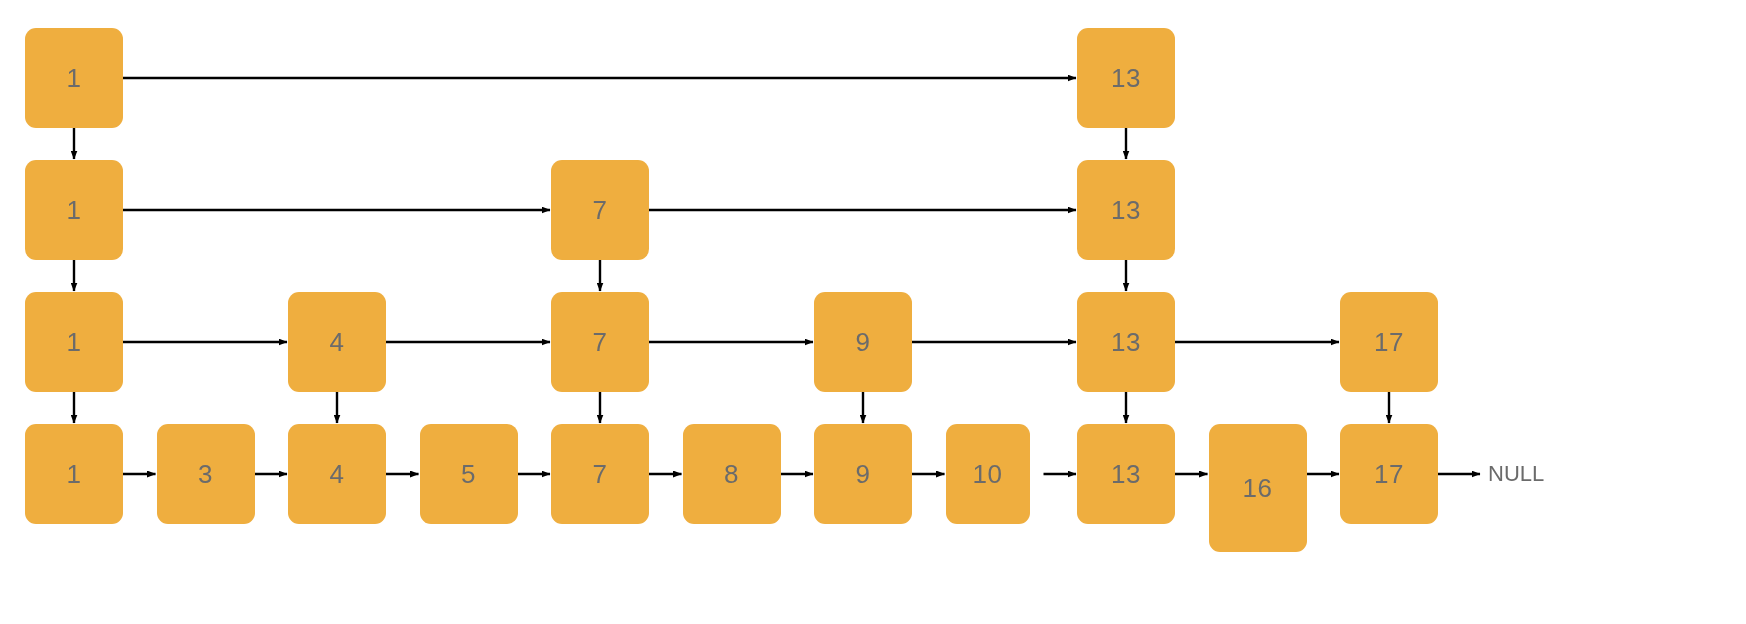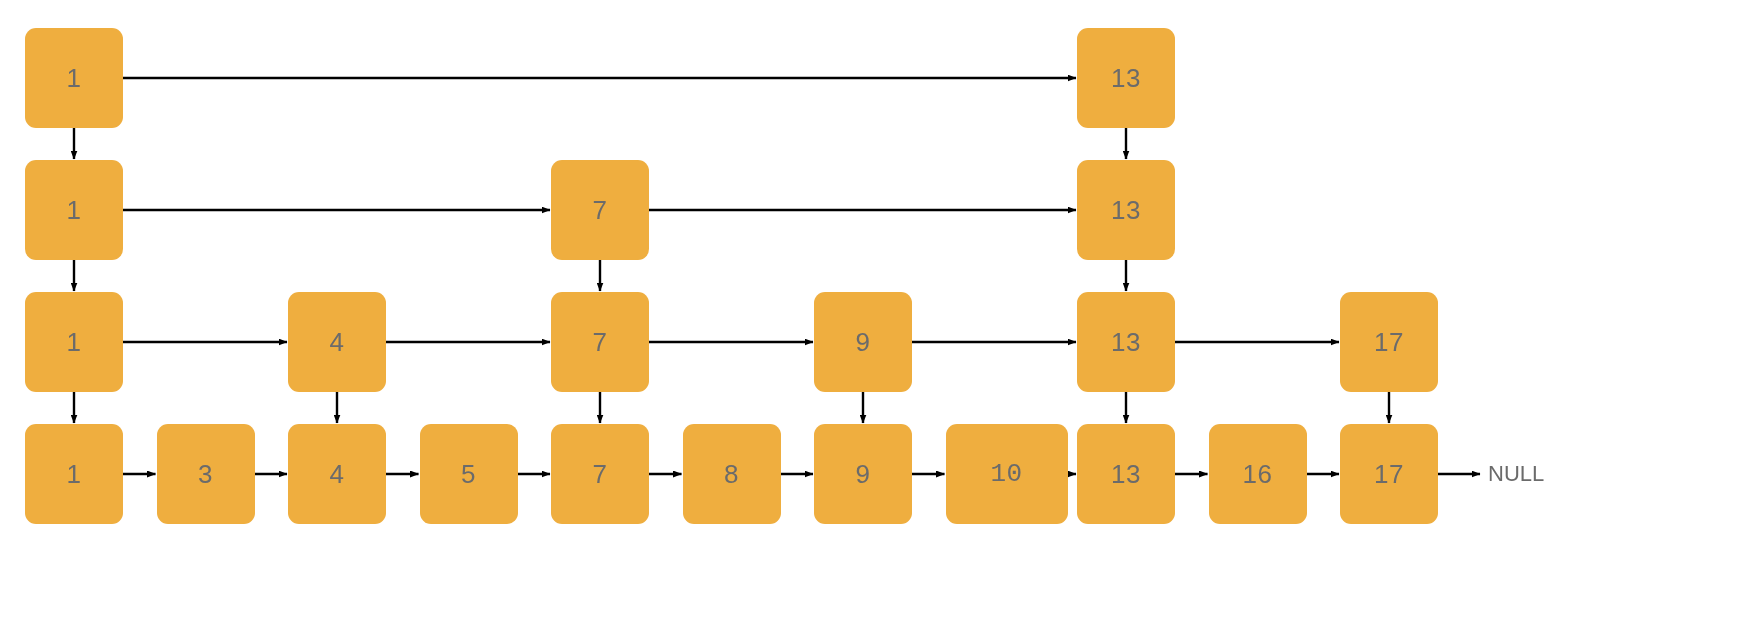--- a/index.html
+++ b/index.html
@@ -139,27 +139,27 @@
       </div>
       <div class="node" style="left: 551px; top: 424px; width: 98px; height: 100px; background: rgb(239, 174, 63); color: rgb(107, 107, 107);">
         <span>7</span>
       </div>
       <div class="node" style="left: 682.5px; top: 424px; width: 98px; height: 100px; background: rgb(239, 174, 63); color: rgb(107, 107, 107);">
         <span>8</span>
       </div>
       <div class="node" style="left: 814px; top: 424px; width: 98px; height: 100px; background: rgb(239, 174, 63); color: rgb(107, 107, 107);">
         <span>9</span>
       </div>
-      <div class="node" style="left: 945.5px; top: 424px; width: 122px; height: 100px; background: rgb(239, 174, 63); color: rgb(107, 107, 107); font-family: Liberation Mono, monospace;">
+      <div class="node" style="left: 945.5px; top: 424px; width: 84px; height: 100px; background: rgb(239, 174, 63); color: rgb(107, 107, 107);">
         <span>10</span>
       </div>
       <div class="node" style="left: 1077px; top: 424px; width: 98px; height: 100px; background: rgb(239, 174, 63); color: rgb(107, 107, 107);">
         <span>13</span>
       </div>
-      <div class="node" style="left: 1208.5px; top: 424px; width: 98px; height: 100px; background: rgb(239, 174, 63); color: rgb(107, 107, 107);">
+      <div class="node" style="left: 1208.5px; top: 424px; width: 98px; height: 128px; background: rgb(239, 174, 63); color: rgb(107, 107, 107);">
         <span>16</span>
       </div>
       <div class="node" style="left: 1340px; top: 424px; width: 98px; height: 100px; background: rgb(239, 174, 63); color: rgb(107, 107, 107);">
         <span>17</span>
       </div>
       <div class="null-label" style="left: 1488px; top: 424px; height: 100px; color: rgb(107, 107, 107);">NULL</div>
     </div>
 </div>
 
 </body></html>

